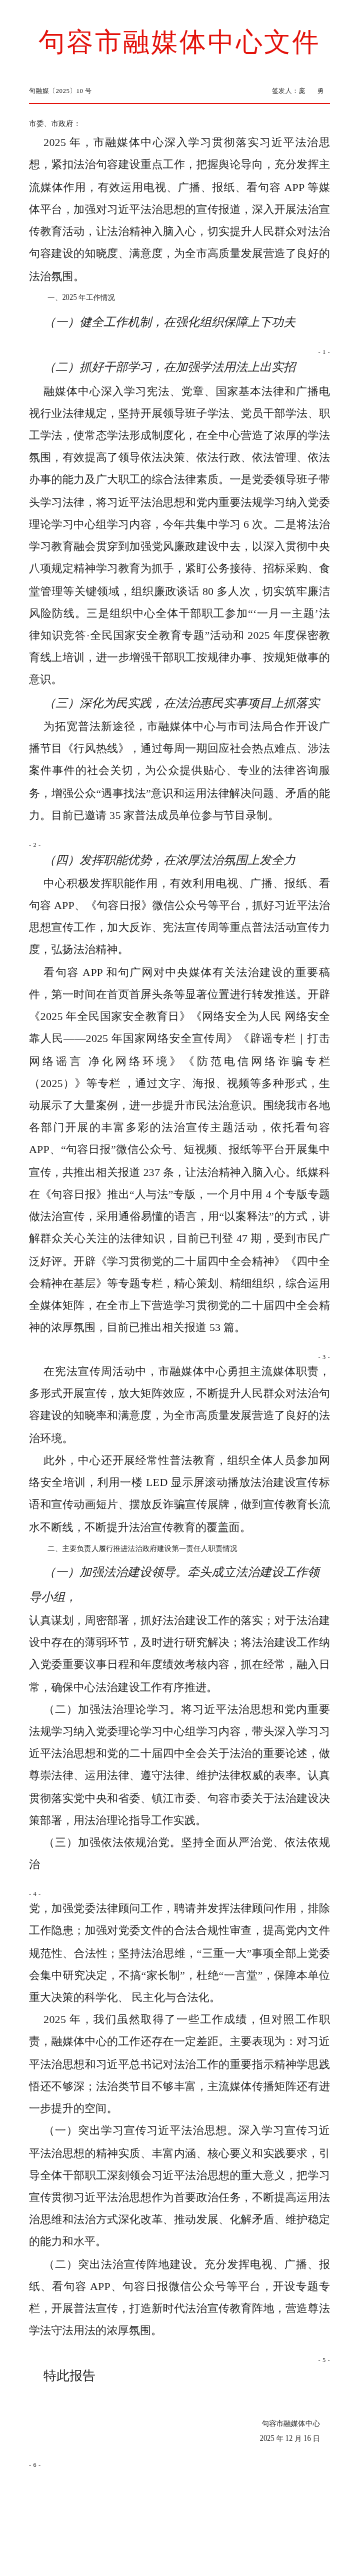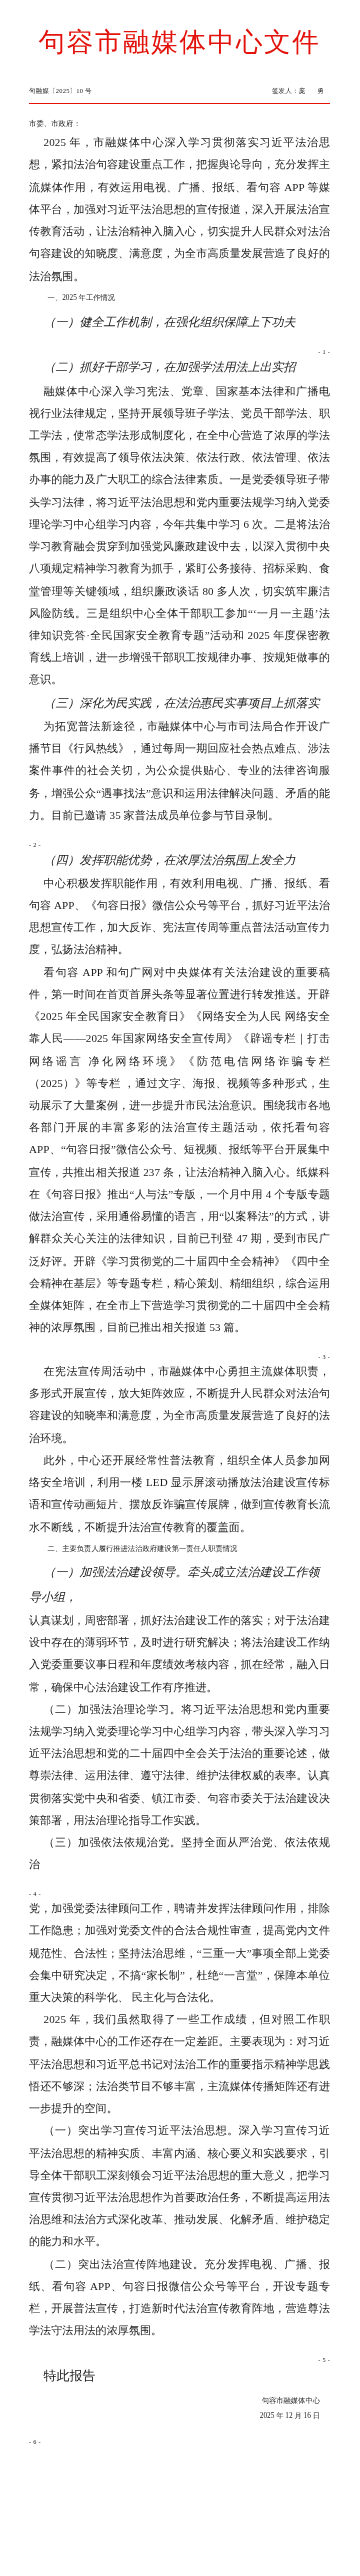--- a/index.html
+++ b/index.html
@@ -106,21 +106,21 @@
     font-size: 6.2px;
     letter-spacing: 0.3px;
     color: #1a1a1a;
   }
   .pagenum.right { text-align: right; }
   .pagenum.left  { text-align: left; }
   .page-gap { height: 14.6px; }
 
   
   .signblock {
-    margin-top: 5px;
+    margin-top: 28px;
     text-align: right;
     font-size: 7.3px;
     line-height: 2.0;
     padding-right: 10px;
   }
   .closing {
     font-size: 13px;
     line-height: 2.02;
     text-indent: 14.6px;
     margin: 0;

